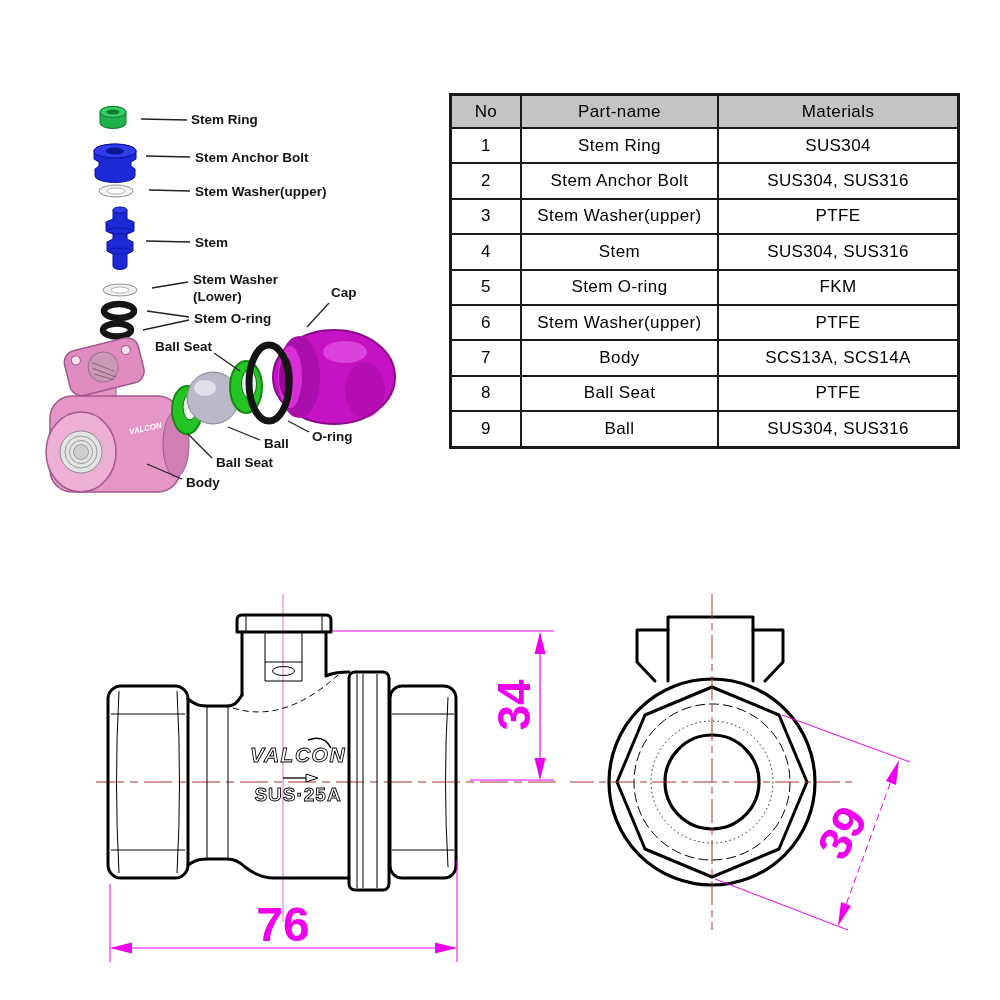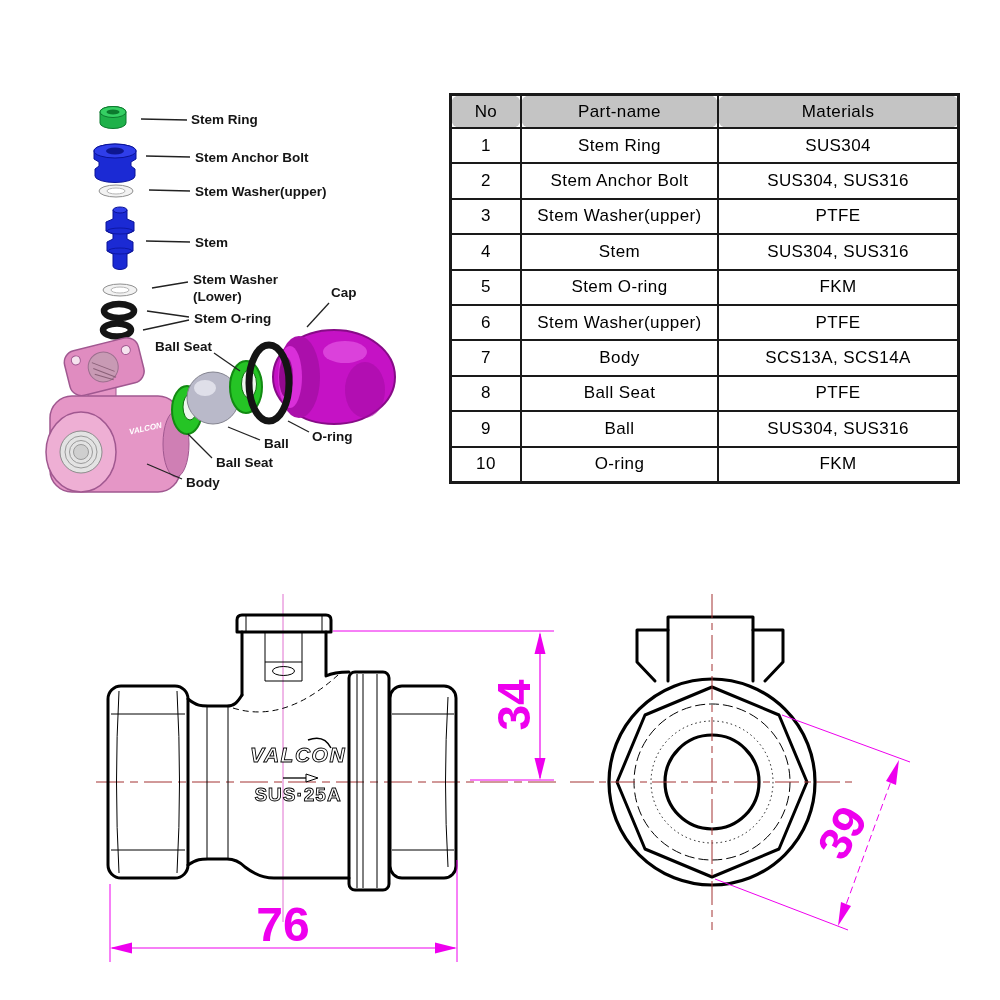--- a/index.html
+++ b/index.html
@@ -9,21 +9,21 @@
   svg text{font-family:"Liberation Sans",sans-serif;}
   .bold{stroke:#000;stroke-width:3;fill:none;stroke-linejoin:round;stroke-linecap:round;}
   .thin{stroke:#000;stroke-width:1;fill:none;}
   .leader{stroke:#222;stroke-width:1.3;fill:none;}
   .plabel{font-size:13.5px;font-weight:bold;fill:#151515;}
   
   .parts-table{position:absolute;left:449px;top:93px;width:511px;border-collapse:collapse;
                table-layout:fixed;border:3px solid #1a1a1a;}
   .parts-table th,.parts-table td{border:2px solid #1a1a1a;text-align:center;vertical-align:middle;
                font-size:17px;color:#000;padding:0;letter-spacing:.4px;}
-  .parts-table th{background:#c4c4c4;height:31px;font-weight:normal;border-radius:9px;}
+  .parts-table th{background:#c4c4c4;height:31px;font-weight:normal;}
   .parts-table td{height:33.4px;background:#fff;font-weight:normal;}
   .col-no{width:70px;}.col-part{width:196px;}.col-mat{width:239px;}
 </style>
 </head>
 <body>
 
 <div class="canvas">
 
   <svg style="left:30px;top:90px;" width="410" height="420" viewBox="30 90 410 420">
 
@@ -189,25 +189,20 @@
       <tr>
           <td>8</td>
           <td>Ball Seat</td>
           <td>PTFE</td>
         </tr>
       <tr>
           <td>9</td>
           <td>Ball</td>
           <td>SUS304, SUS316</td>
         </tr>
-      <tr>
-          <td>10</td>
-          <td>O-ring</td>
-          <td>FKM</td>
-        </tr>
     </tbody>
   </table>
 
   <svg style="left:60px;top:585px;" width="510" height="400" viewBox="60 585 510 400">
 
     <path d="M96,782 L556,782" stroke="#a33333" stroke-width="1" stroke-dasharray="28,6,8,6" fill="none"></path>
     <path d="M283,594 L283,922" stroke="#e070d0" stroke-width="1" fill="none"></path>
 
     <g>
       <rect class="bold" x="108" y="686" width="80" height="192" rx="13"></rect>

